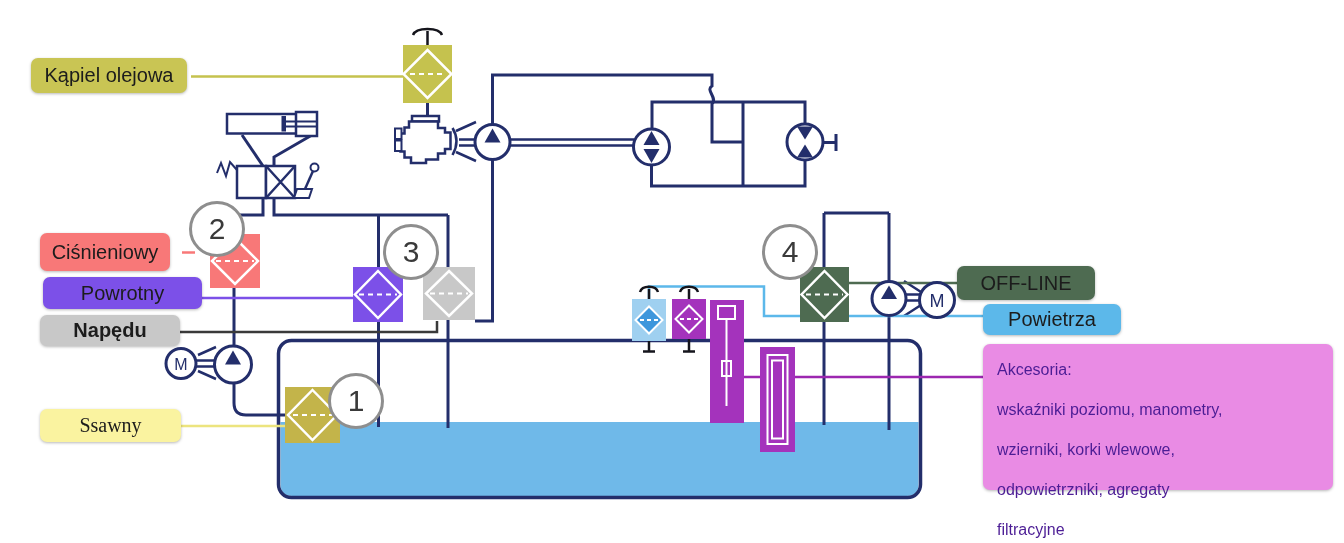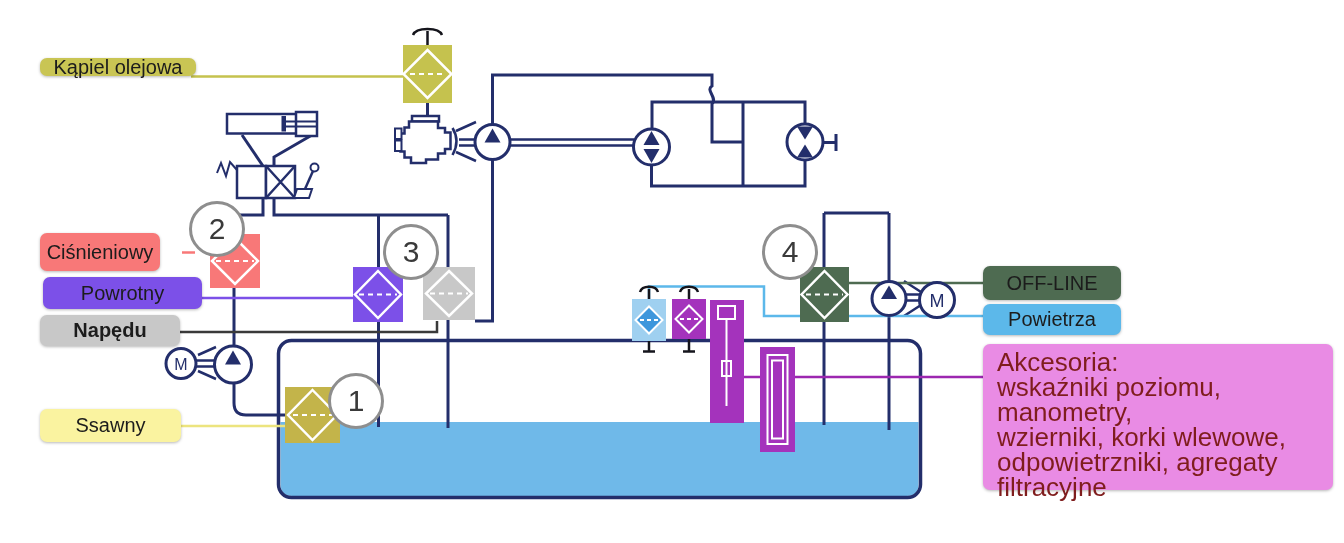--- a/index.html
+++ b/index.html
@@ -2,30 +2,30 @@
 <html><head>
 <meta charset="utf-8">
 <style>
   html,body{margin:0;padding:0;background:#fff;}
   #stage{position:relative;width:1344px;height:543px;background:#ffffff;overflow:hidden;
          font-family:"Liberation Sans",sans-serif;}
   #diagram-svg{position:absolute;left:0;top:0;width:1344px;height:543px;}
   .lbl{position:absolute;display:flex;align-items:center;justify-content:center;
        border-radius:7px;font-size:20px;color:#1c1c1c;
        box-shadow:0 1px 3px rgba(0,0,0,.28);box-sizing:border-box;z-index:3;}
-  #lbl-oilbath{left:40px;top:58px;width:156px;height:18px;background:#c9c554;}
-  #lbl-pressure{left:40px;top:233px;width:120px;height:38px;background:#f87878;}
+  #lbl-oilbath{left:31px;top:58px;width:156px;height:35px;background:#c9c554;}
+  #lbl-pressure{left:40px;top:233px;width:130px;height:38px;background:#f87878;}
   #lbl-return{left:43px;top:277px;width:159px;height:32px;background:#7c50e8;}
   #lbl-drive{left:40px;top:315px;width:140px;height:31px;background:#c8c8c8;font-weight:bold;}
-  #lbl-suction{left:40px;top:409px;width:141px;height:33px;background:#faf3a0;}
-  #lbl-offline{left:983px;top:266px;width:138px;height:34px;background:#4e6b51;}
+  #lbl-suction{left:40px;top:409px;width:141px;height:33px;background:#faf3a0;font-family:Liberation Serif, serif;}
+  #lbl-offline{left:957px;top:266px;width:138px;height:34px;background:#4e6b51;}
   #lbl-air{left:983px;top:304px;width:138px;height:31px;background:#5cb8ea;}
   #lbl-accessories{left:983px;top:344px;width:350px;height:146px;background:#e98be4;
-       display:block;text-align:left;padding:6px 14px;font-size:26px;line-height:25px;
-       white-space:pre-line;color:#7f1d1d;}
+       display:block;text-align:left;padding:6px 14px;font-size:16px;line-height:40px;
+       white-space:pre-line;color:#4c1d95;}
   .marker{position:absolute;width:56px;height:56px;border-radius:50%;border:3.5px solid #8e8e8e;
        background:#fff;box-sizing:border-box;display:flex;align-items:center;justify-content:center;
        font-size:30px;color:#3a3a3a;z-index:2;}
   #marker-1{left:328px;top:373px;}
   #marker-2{left:189px;top:201px;}
   #marker-3{left:383px;top:224px;}
   #marker-4{left:762px;top:224px;}
 </style>
 </head>
 <body>

